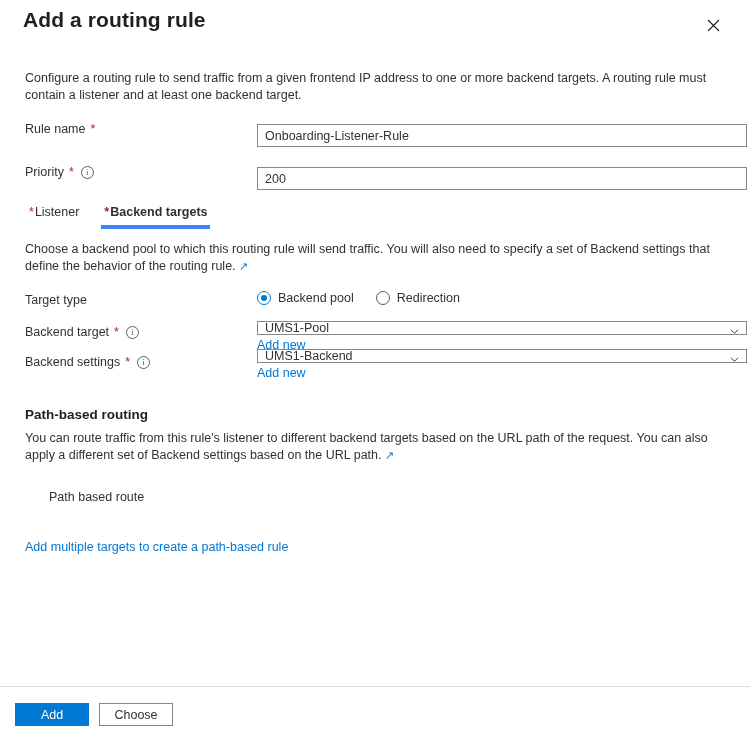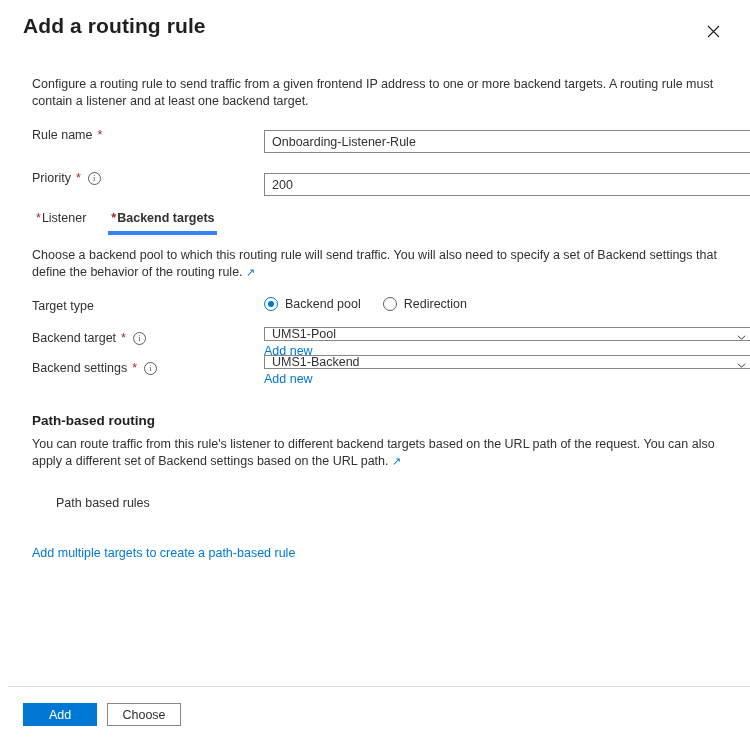--- a/index.html
+++ b/index.html
@@ -13,21 +13,21 @@
   }
   .panel {
     position: relative;
     width: 750px; height: 742px;
     background: #ffffff;
   }
   .panel-header {
     display: flex;
     align-items: flex-start;
     justify-content: space-between;
-    padding: 14px 20px 0 23px;
+    padding: 8px 20px 0 23px;
   }
   .panel-title {
     font-size: 21px;
     font-weight: 600;
     color: #201f1e;
     letter-spacing: 0.1px;
   }
   .close-btn {
     width: 30px; height: 30px;
     display: flex; align-items: center; justify-content: center;
@@ -35,21 +35,21 @@
     border: none;
     cursor: pointer;
     color: #201f1e;
     font-size: 16px;
     line-height: 1;
     margin-top: 2px;
     margin-right: 2px;
   }
 
   .body {
-    padding: 0 32px;
+    padding: 0 25px;
   }
   .intro {
     font-size: 12.5px;
     line-height: 17px;
     color: #323130;
     margin-top: 30px;
     width: 706px;
   }
 
   .field-row {
@@ -240,21 +240,21 @@
     display: inline-block;
     margin-top: 26px;
     color: #0078d4;
     font-size: 12.5px;
     cursor: pointer;
     text-decoration: none;
   }
 
   .footer {
     position: absolute;
-    left: 8px; right: 0; bottom: 0;
+    left: 0; right: 0; bottom: 0;
     height: 56px;
     border-top: 1px solid #e1dfdd;
     display: flex;
     align-items: center;
     gap: 10px;
     padding-left: 15px;
   }
   .btn {
     font-size: 12.5px;
     font-family: "Liberation Sans", sans-serif;
@@ -401,21 +401,21 @@
     </div>
 
     <div class="subhead">Path-based routing</div>
 
     <div class="section-desc" style="margin-top:8px;">
       <span>You can route traffic from this rule's listener to different backend targets based on the URL path of the request. You can also apply a different set of Backend settings based on the URL path.</span>
       <a class="ext-link">↗</a>
     </div>
 
     <div class="table-block">
-      <div class="table-title">Path based rules</div>
+      <div class="table-title">Path based route</div>
     </div>
 
     <a class="multi-link">Add multiple targets to create a path-based rule</a>
 
   </div>
 
   <div class="footer">
     <button class="btn btn-primary">Add</button>
     <button class="btn btn-default">Choose</button>
   </div>

